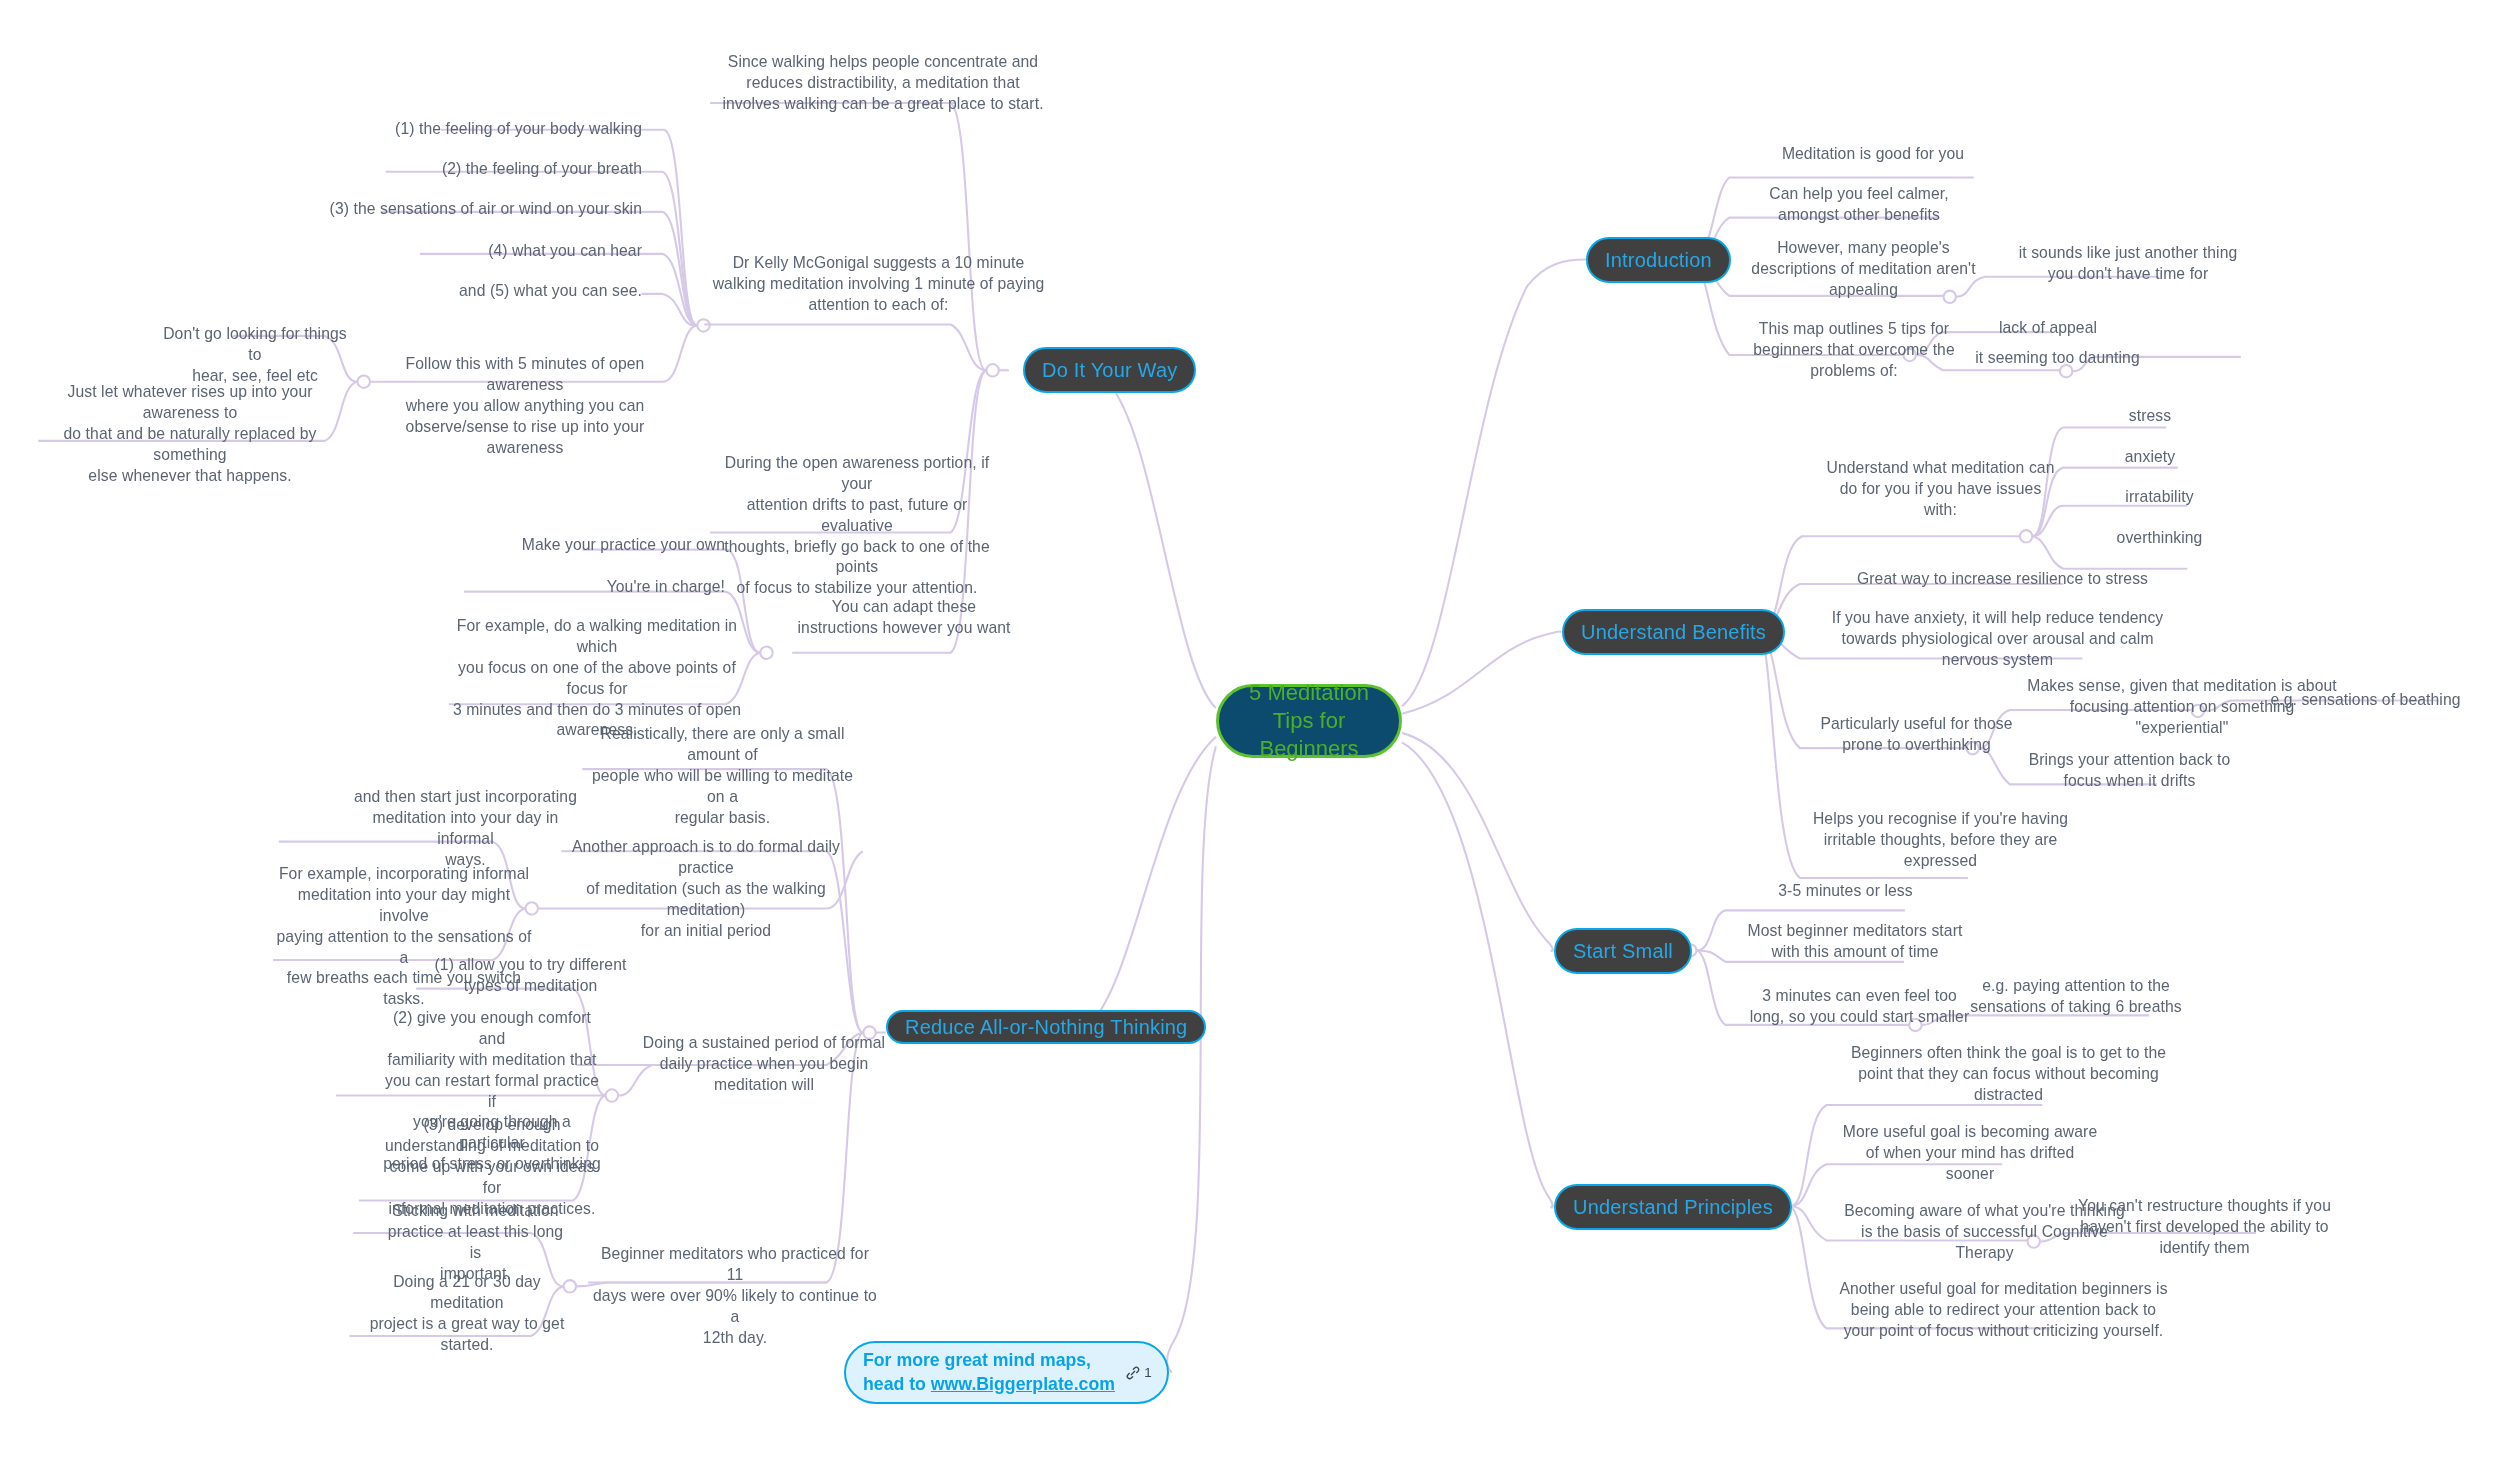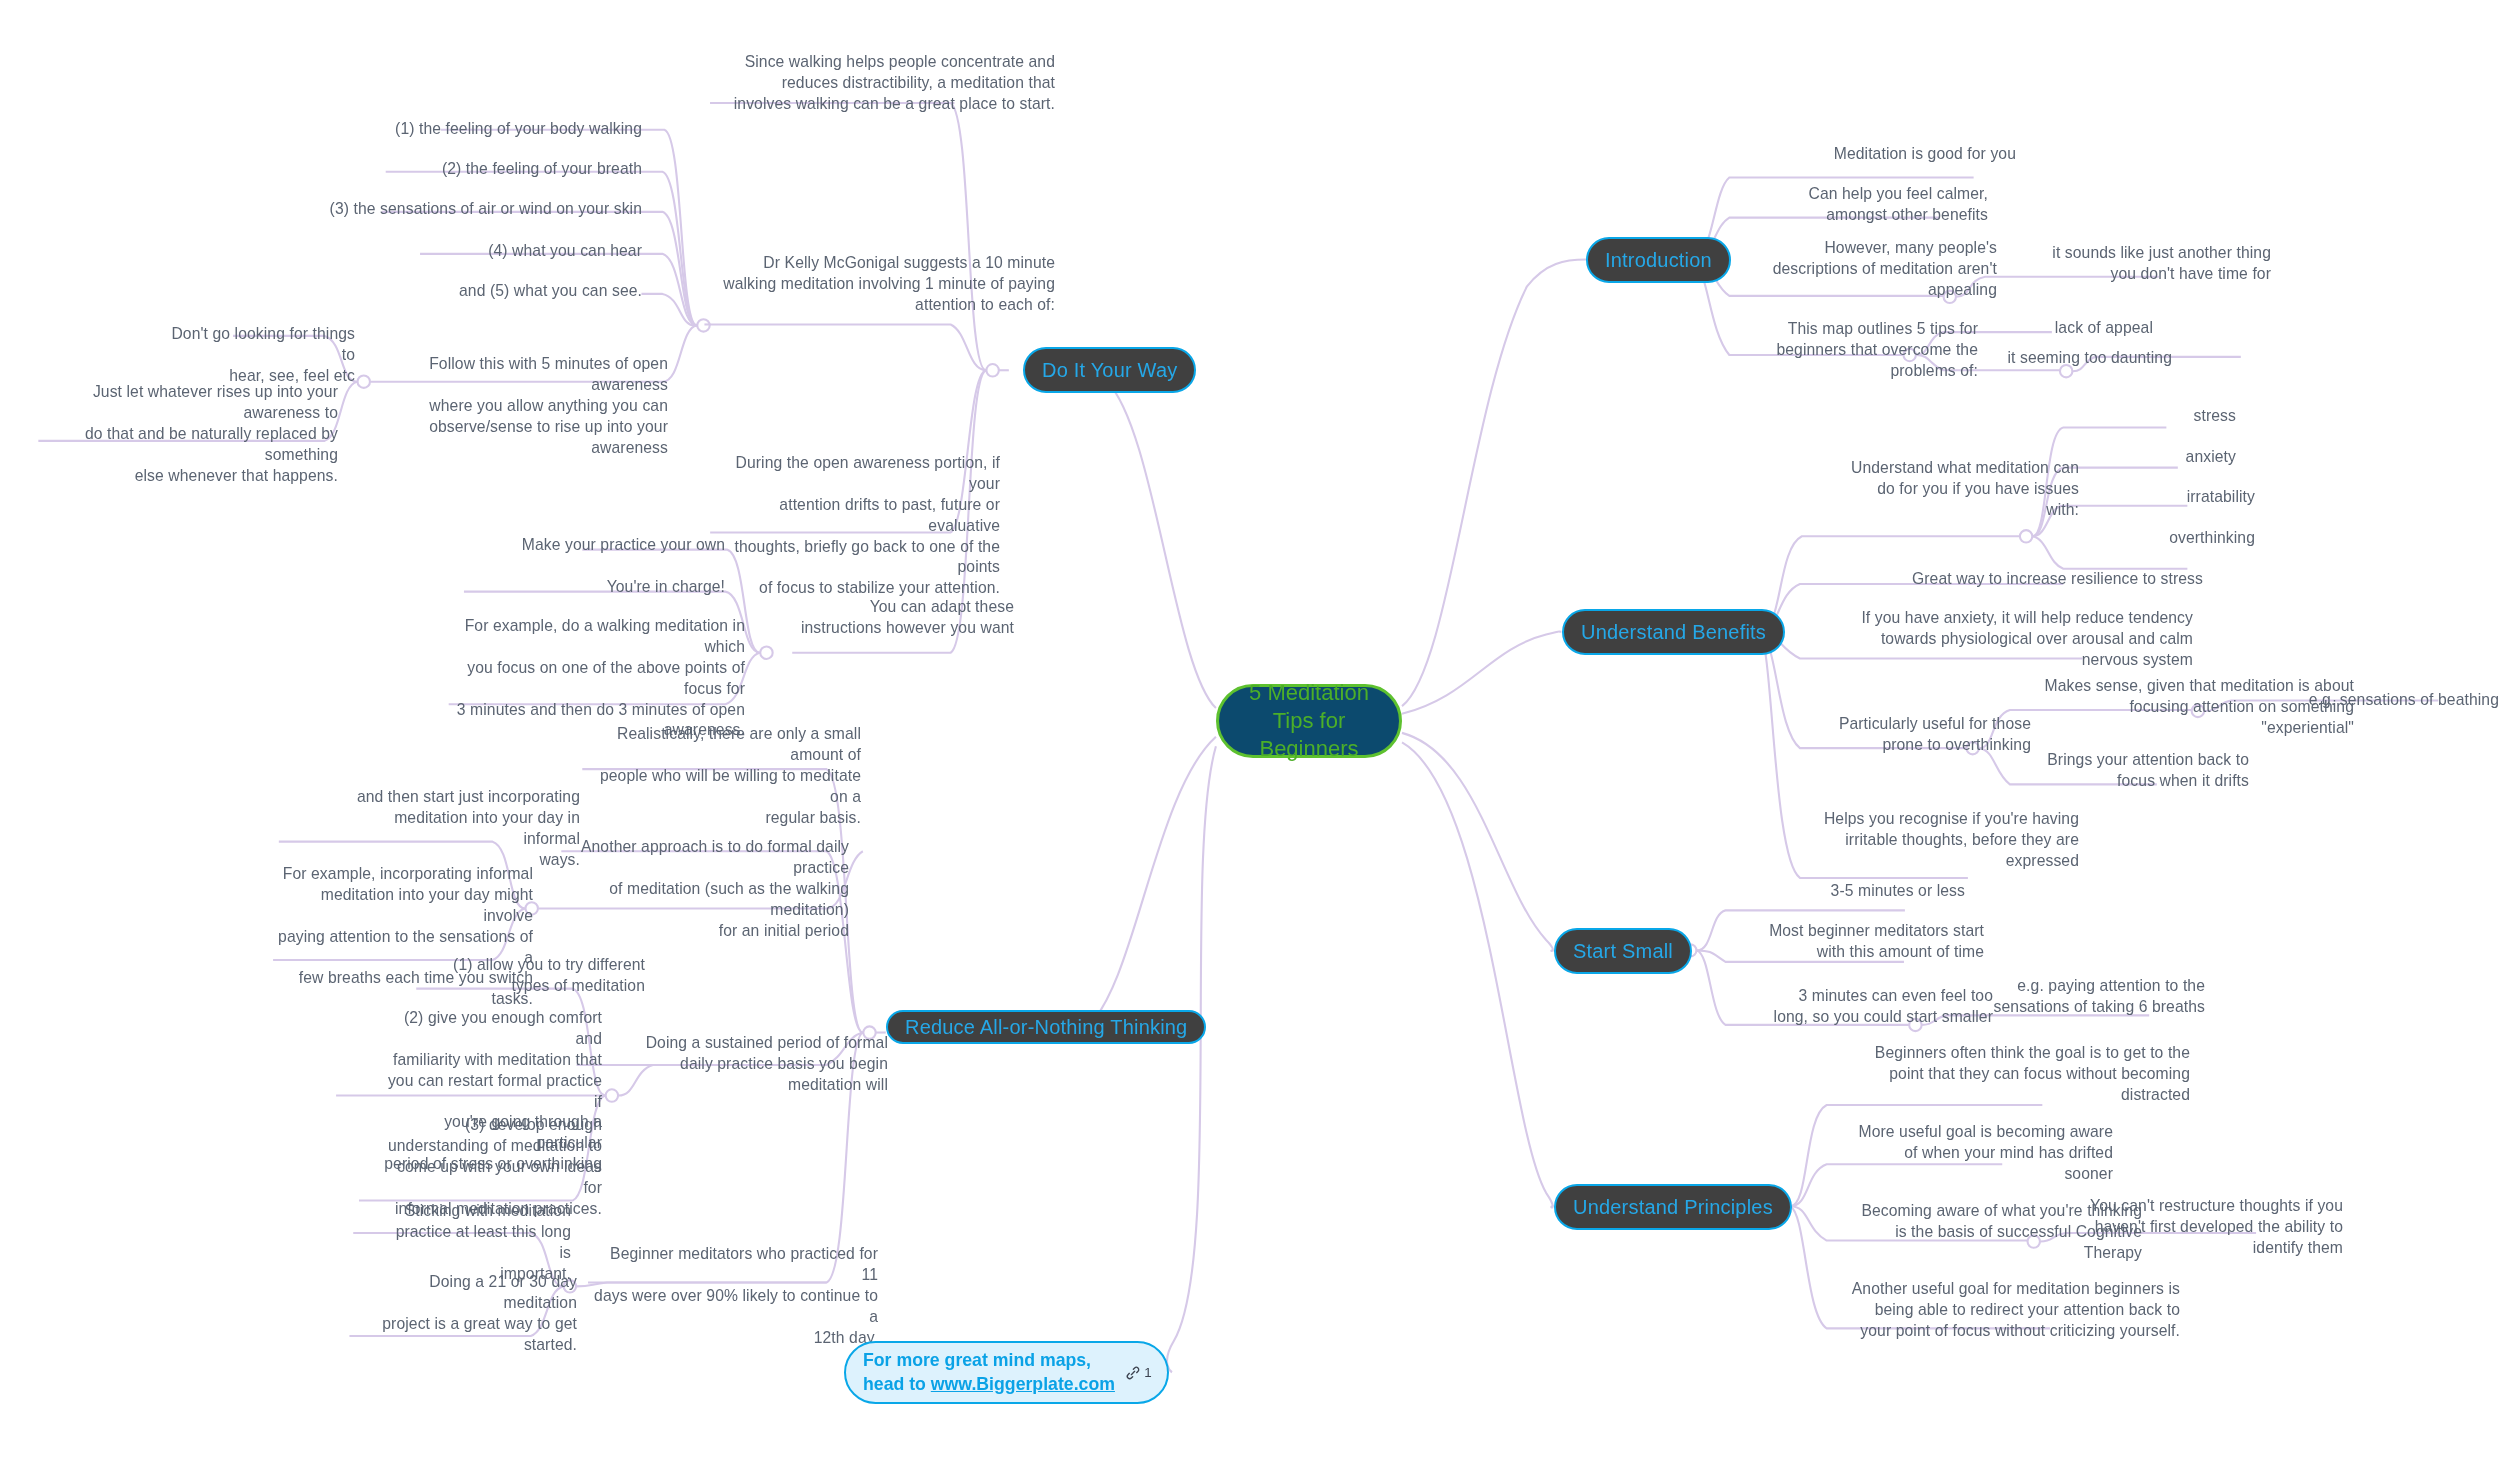--- a/index.html
+++ b/index.html
@@ -25,21 +25,21 @@
   
   .leaf {
     position: absolute;
     color: #5b6472;
     font-size: 15.7px;
     line-height: 1.33;
     letter-spacing: 0.1px;
     white-space: pre-line;
   }
   .leaf.r { text-align: right; }
-  .leaf.l { text-align: right; }
+  .leaf.l { text-align: center; }
   
   .pill {
     position: absolute;
     background: #404040;
     border: 2.5px solid #09a7e8;
     border-radius: 954px;
     color: #25a8e8;
     font-size: 20px;
     letter-spacing: 0.2px;
     display: flex;
@@ -345,21 +345,21 @@
 of meditation (such as the walking meditation)
 for an initial period</div>
   <div class="leaf l" style="left:351px; top:787px; width:229px;">and then start just incorporating
 meditation into your day in informal
 ways.</div>
   <div class="leaf l" style="left:275px; top:864px; width:258px;">For example, incorporating informal
 meditation into your day might involve
 paying attention to the sensations of a
 few breaths each time you switch tasks.</div>
   <div class="leaf l" style="left:640px; top:1033px; width:248px;">Doing a sustained period of formal
-daily practice basis you begin
+daily practice when you begin
 meditation will</div>
   <div class="leaf l" style="left:416px; top:955px; width:229px;">(1) allow you to try different
 types of meditation</div>
   <div class="leaf l" style="left:382px; top:1008px; width:220px;">(2) give you enough comfort and
 familiarity with meditation that
 you can restart formal practice if
 you're going through a particular
 period of stress or overthinking</div>
   <div class="leaf l" style="left:382px; top:1115px; width:220px;">(3) develop enough
 understanding of meditation to

